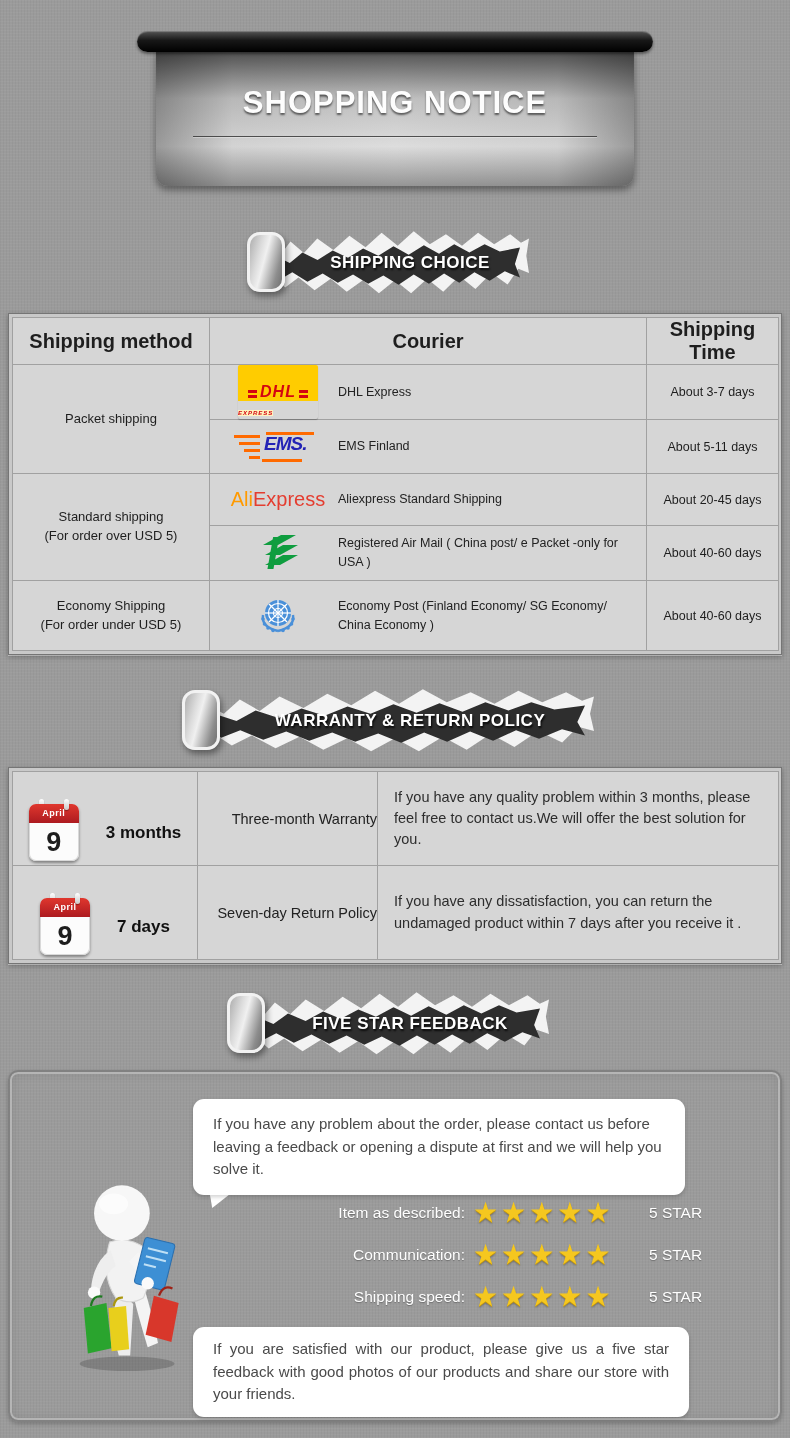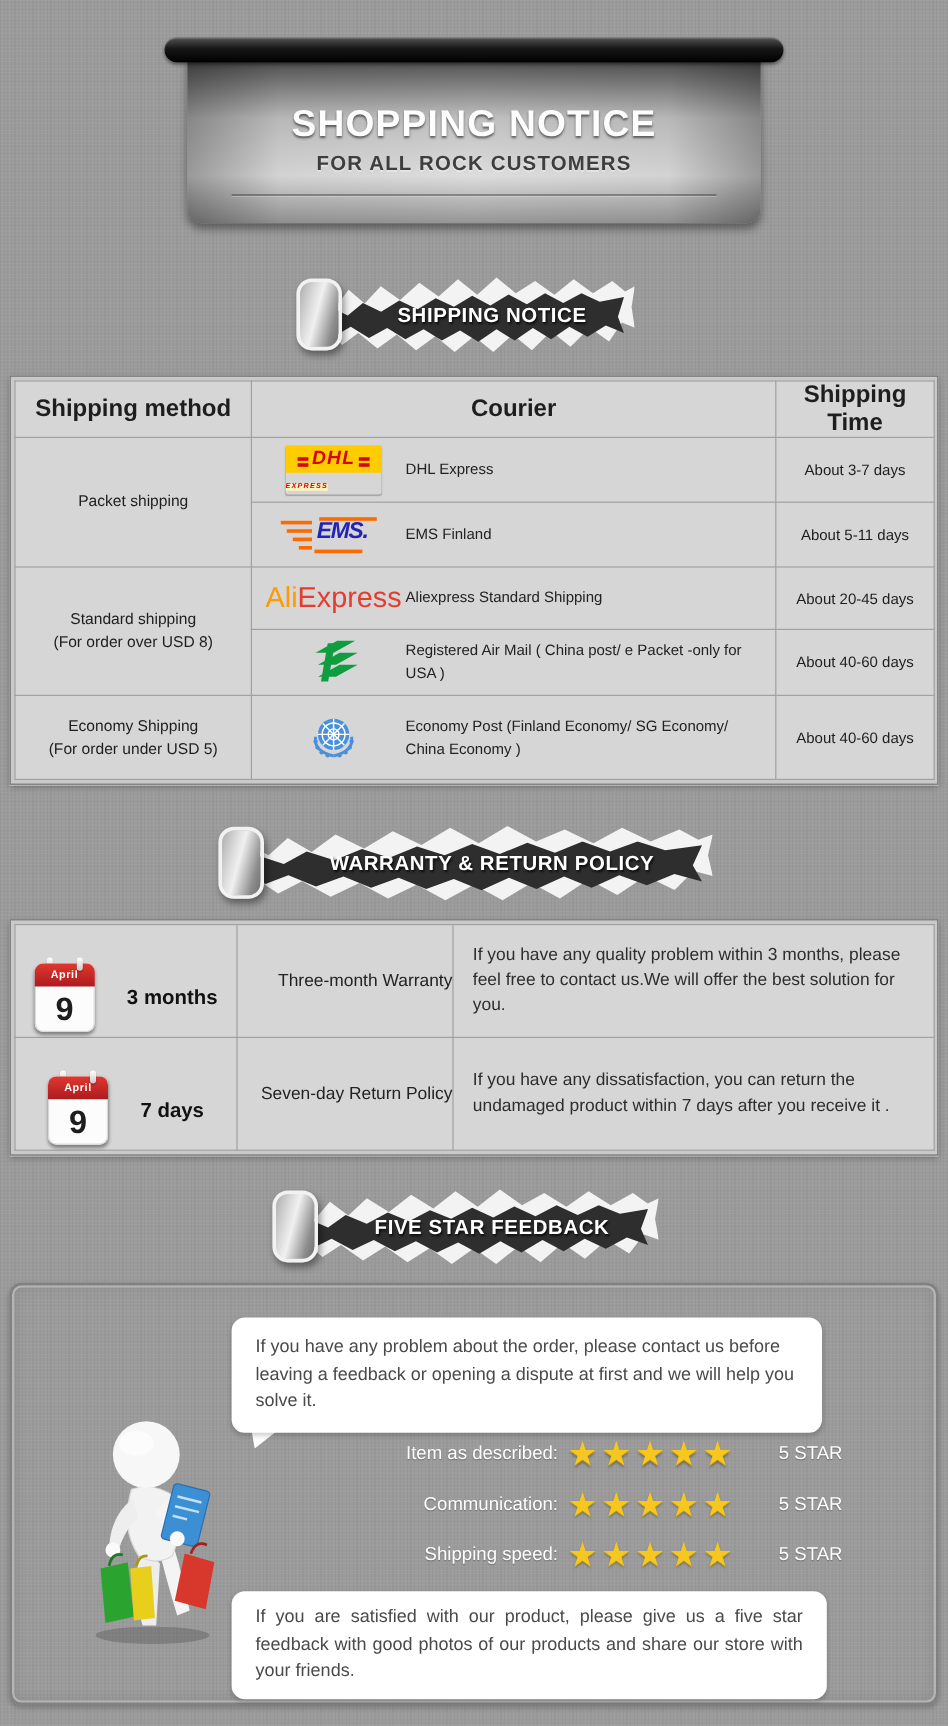--- a/index.html
+++ b/index.html
@@ -94,38 +94,38 @@
   .method-cell { font-size:13px; line-height:1.45; }
   .courier-cell { text-align:left !important; }
   .courier-inner { display:flex; align-items:center; }
   .logo-slot { width:96px; margin-left:20px; display:flex; align-items:center; justify-content:center; flex:0 0 auto; }
   .courier-label { font-size:12.5px; color:#222; margin-left:12px; line-height:1.5; padding-right:8px; }
   .time-cell { font-size:12.5px; }
   .row-h54 { height:54px; } .row-h52 { height:52px; } .row-h55 { height:55px; } .row-h70 { height:70px; }
 
   
   .dhl-logo { width:80px; border-radius:2px; overflow:hidden; box-shadow:0 1px 1px rgba(0,0,0,.25); }
-  .dhl-main { background:#ffcc00; height:23px; display:flex; align-items:center; justify-content:center; }
+  .dhl-main { background:#ffcc00; height:36px; display:flex; align-items:flex-end; justify-content:center; }
   .dhl-text { color:#d40511; font-weight:bold; font-style:italic; font-size:16px; letter-spacing:1px; position:relative; padding:0 10px; }
   .dhl-text::before, .dhl-text::after {
     content:""; position:absolute; top:7px; width:9px; height:3px; background:#d40511;
     box-shadow:0 5px 0 #d40511;
   }
   .dhl-text::before { left:-2px; } .dhl-text::after { right:-2px; }
   .dhl-sub { background:#fff3bf; height:10px; text-align:center; font-size:6px; font-style:italic; font-weight:bold; color:#d40511; line-height:10px; letter-spacing:1px; }
   .ems-logo { position:relative; width:88px; height:30px; }
   .ems-stripe { position:absolute; height:3px; background:#ff6a00; }
   .ems-s1 { top:3px;  left:0;  width:26px; }
   .ems-s2 { top:10px; left:5px;  width:21px; }
   .ems-s3 { top:17px; left:10px; width:16px; }
   .ems-s4 { top:24px; left:15px; width:11px; }
   .ems-top { top:0; left:32px; width:48px; }
   .ems-bot { bottom:0; left:28px; width:40px; }
   .ems-text { position:absolute; left:30px; top:1px; font-size:19px; font-weight:900; font-style:italic; color:#2323b5; letter-spacing:-1px; }
-  .ali-logo { font-size:24px; letter-spacing:0; white-space:nowrap; }
+  .ali-logo { font-size:20px; letter-spacing:0; white-space:nowrap; }
   .ali-part1 { color:#ff9a00; } .ali-part2 { color:#e43d30; }
 
   
   .warranty-table td { vertical-align:middle; }
   .warranty-row { height:94px; }
   .w-col1 { text-align:center; }
   .cal-duration { display:flex; align-items:center; justify-content:center; gap:27px;margin-top:28px; }
   .duration { font-size:17px; font-weight:bold; color:#111; }
   .policy-cell { text-align:right; font-size:14.5px; color:#222; }
   .desc-cell { font-size:14.5px; color:#2d2d2d; line-height:1.45; padding:10px 22px 10px 16px; text-align:left; }
@@ -160,29 +160,28 @@
   .stars { font-size:28px; line-height:1; color:#f5c71f; letter-spacing:3px; white-space:nowrap;
            text-shadow:0 1px 0 #c79a0c, 0 2px 2px rgba(0,0,0,.3); }
   .rating-value { color:#fff; font-size:15.5px; text-shadow:0 1px 1px rgba(0,0,0,.3); }
 </style>
 </head>
 <body>
 
 <div class="top-bar"></div>
 <div class="metal-panel">
   <div class="metal-title">SHOPPING NOTICE</div>
-  <div class="metal-subtitle">FOR ALL ROCK CUSTOMERS</div>
   <div class="metal-divider"></div>
 </div>
 
 <div class="ribbon ribbon-shipping">
   <div class="torn-white"></div>
   <div class="torn-dark"></div>
   <div class="roll"></div>
-  <div class="ribbon-label">SHIPPING NOTICE</div>
+  <div class="ribbon-label">SHIPPING CHOICE</div>
 </div>
 
 <div class="panel">
   <table class="shipping-table">
     <colgroup>
         <col style="width:197px">
         <col style="width:437px">
         <col style="width:132px">
       </colgroup>
     <thead>
@@ -227,21 +226,21 @@
               </span>
             </span>
             <span class="courier-label">EMS Finland</span>
           </div>
         </td>
         <td class="time-cell">About 5-11 days</td>
       </tr>
       <tr class="row-h52">
         <td class="method-cell" rowspan="2">
           <div>Standard shipping</div>
-          <div>(For order over USD 8)</div>
+          <div>(For order over USD 5)</div>
         </td>
         <td class="courier-cell">
           <div class="courier-inner">
             <span class="logo-slot">
               <span class="ali-logo"><span class="ali-part1">Ali</span><span class="ali-part2">Express</span></span>
             </span>
             <span class="courier-label">Aliexpress Standard Shipping</span>
           </div>
         </td>
         <td class="time-cell">About 20-45 days</td>

